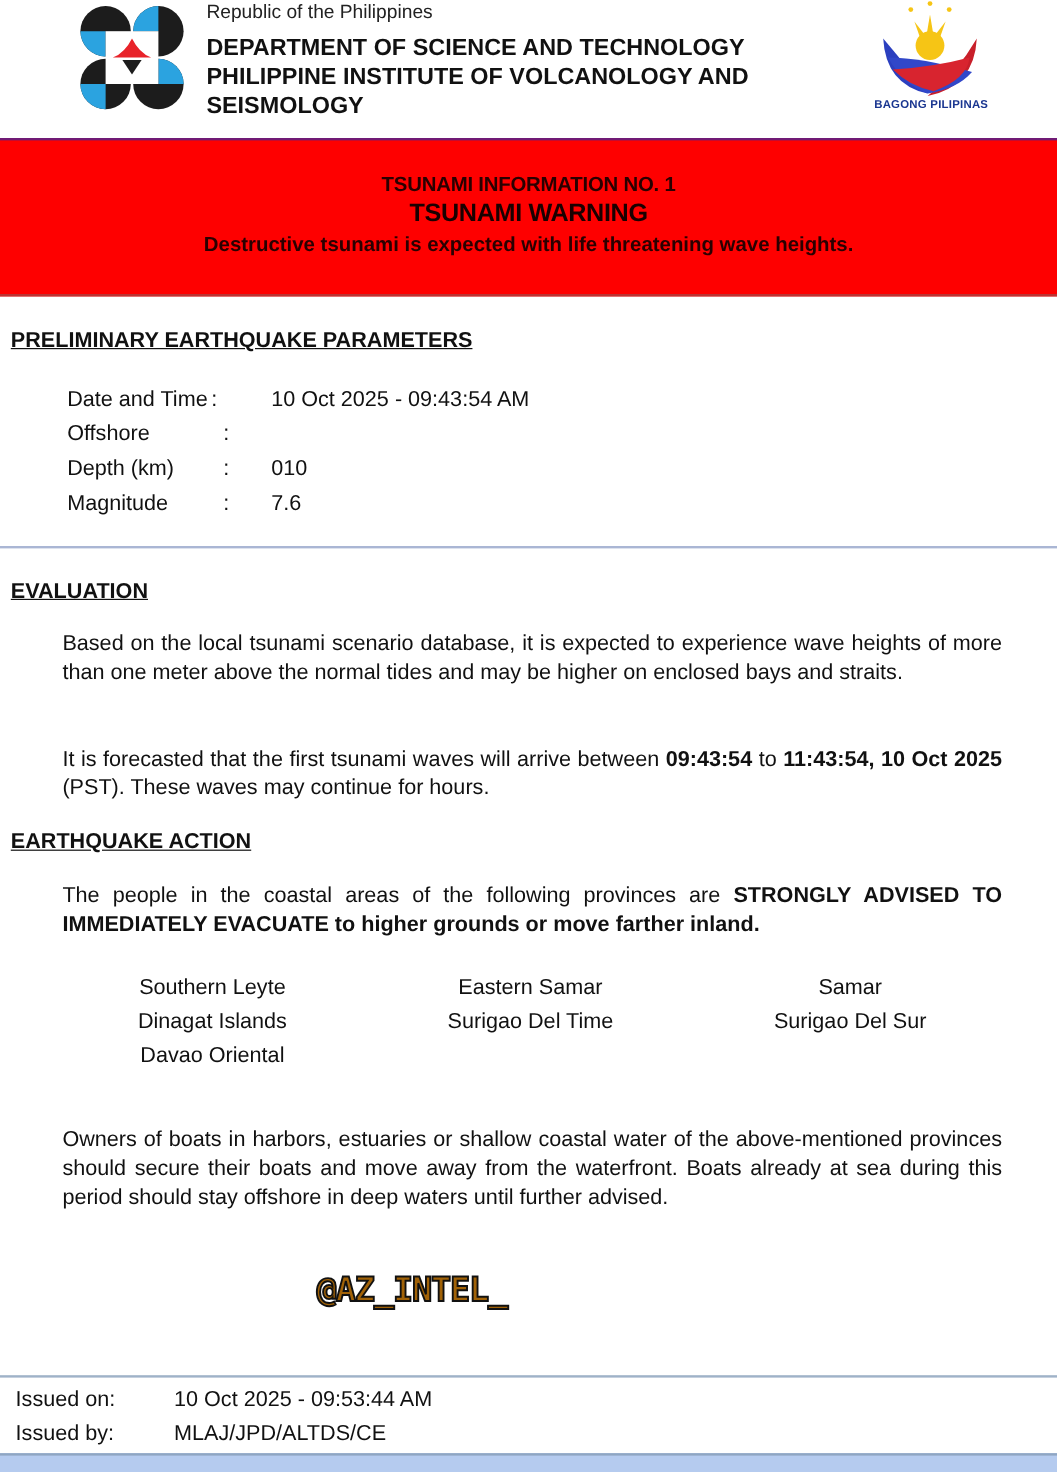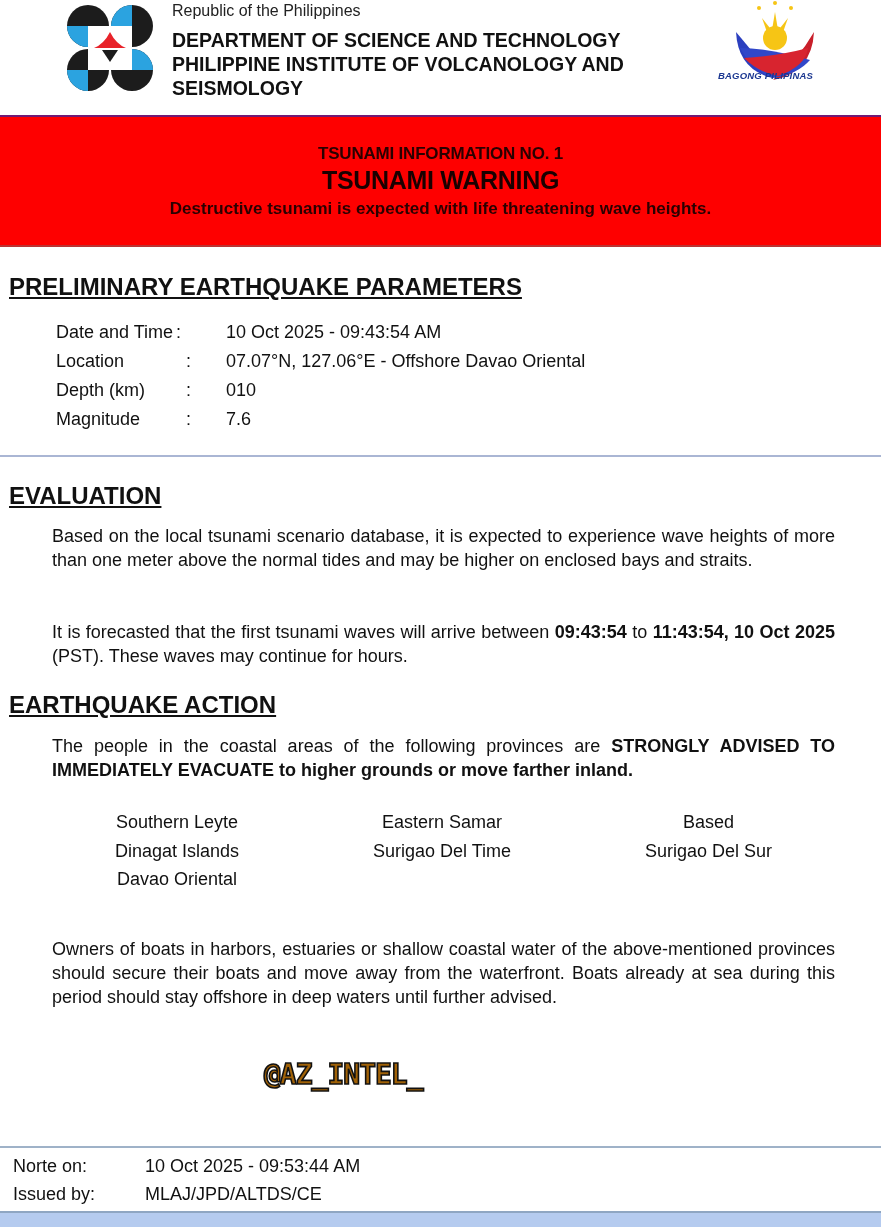--- a/index.html
+++ b/index.html
@@ -7,28 +7,28 @@
     width: 881px; height: 1227px; position: relative; overflow: hidden;
     background: #ffffff; color: #111;
     font-family: "Liberation Sans", sans-serif;
   }
   .header { position: absolute; left: 0; top: 0; width: 881px; height: 115px; background: #fff; }
   .dost-logo { position: absolute; left: 64px; top: 4px; width: 92px; height: 88px; }
   .hdr-text { position: absolute; left: 172px; top: 0; }
   .hdr-republic { font-size: 16px; line-height: 22px; color: #222; }
   .hdr-dept { font-size: 19.5px; font-weight: bold; line-height: 24px; color: #111; }
   .bp-logo { position: absolute; left: 718px; top: 0; width: 116px; height: 100px; }
-  .bp-label { position: absolute; left: 718px; top: 70px; width: 116px; font-size: 9.5px; font-weight: bold; font-style: italic; color: #1a3690; letter-spacing: 0.2px; }
+  .bp-label { position: absolute; left: 718px; top: 82px; width: 116px; text-align: center; font-size: 9.5px; font-weight: bold; color: #1a3690; letter-spacing: 0.2px; }
 
   .banner { position: absolute; left: 0; top: 115px; width: 881px; height: 132px; background: #fe0000; border-top: 2px solid #701a75; border-bottom: 2px solid #b33; box-sizing: border-box; text-align: center; }
   .banner-info { margin-top: 27px; font-size: 17px; font-weight: bold; color: #2a0000; letter-spacing: -0.2px; }
-  .banner-title { margin-top: 2px; font-size: 25px; font-weight: bold; color: #1a0000; letter-spacing: -0.3px; }
+  .banner-title { margin-top: 2px; font-size: 21px; font-weight: bold; color: #1a0000; letter-spacing: -0.3px; }
   .banner-sub { margin-top: 4px; font-size: 17px; font-weight: bold; color: #2a0000; }
 
-  .sec-h { position: absolute; left: 9px; font-size: 24px; font-weight: bold; text-decoration: underline; color: #111; }
+  .sec-h { position: absolute; left: 9px; font-size: 18px; font-weight: bold; text-decoration: underline; color: #111; }
 
   .params { position: absolute; left: 56px; top: 318px; font-size: 18px; line-height: 29px; }
   .params .row { display: flex; }
   .params .lbl { width: 130px; }
   .params .colon { width: 40px; }
 
   .hr1 { position: absolute; left: 0; top: 455px; width: 881px; height: 0; border-top: 2px solid #aab6d4; }
 
   .para { position: absolute; left: 52px; width: 783px; font-size: 18px; line-height: 24px; text-align: justify; color: #111; }
   .para b { font-weight: bold; }
@@ -93,23 +93,22 @@
 
 <div class="sec-h" style="top:273px">PRELIMINARY EARTHQUAKE PARAMETERS</div>
 
 <div class="params">
   <div class="row">
     <span class="lbl">Date and Time</span>
     <span class="colon" style="margin-left:-10px;width:50px">:</span>
     <span>10 Oct 2025 - 09:43:54 AM</span>
   </div>
   <div class="row">
-    <span class="lbl">Location</span>
+    <span class="lbl">Offshore</span>
     <span class="colon">:</span>
-    <span>07.07°N, 127.06°E - Offshore Davao Oriental</span>
   </div>
   <div class="row">
     <span class="lbl">Depth (km)</span>
     <span class="colon">:</span>
     <span>010</span>
   </div>
   <div class="row">
     <span class="lbl">Magnitude</span>
     <span class="colon">:</span>
     <span>7.6</span>
@@ -124,36 +123,36 @@
 
 <div class="para" style="top:620px"><span>It is forecasted that the first tsunami waves will arrive between </span><b>09:43:54</b><span> to </span><b>11:43:54, 10 Oct 2025</b><span> (PST). These waves may continue for hours.</span></div>
 
 <div class="sec-h" style="top:691px">EARTHQUAKE ACTION</div>
 
 <div class="para" style="top:734px"><span>The people in the coastal areas of the following provinces are </span><b>STRONGLY ADVISED TO IMMEDIATELY EVACUATE to higher grounds or move farther inland.</b></div>
 
 <div class="provinces">
   <div>Southern Leyte</div>
   <div>Eastern Samar</div>
-  <div>Based</div>
+  <div>Samar</div>
   <div>Dinagat Islands</div>
   <div>Surigao Del Time</div>
   <div>Surigao Del Sur</div>
   <div>Davao Oriental</div>
 </div>
 
 <div class="para" style="top:937px">Owners of boats in harbors, estuaries or shallow coastal water of the above-mentioned provinces should secure their boats and move away from the waterfront. Boats already at sea during this period should stay offshore in deep waters until further advised.</div>
 
 <div class="watermark">@AZ_INTEL_</div>
 
 <div class="hr2"></div>
 
 <div class="issued">
   <div class="row">
-    <span class="lbl">Norte on:</span>
+    <span class="lbl">Issued on:</span>
     <span>10 Oct 2025 - 09:53:44 AM</span>
   </div>
   <div class="row">
     <span class="lbl">Issued by:</span>
     <span>MLAJ/JPD/ALTDS/CE</span>
   </div>
 </div>
 
 <div class="footer-bar"></div>
 

